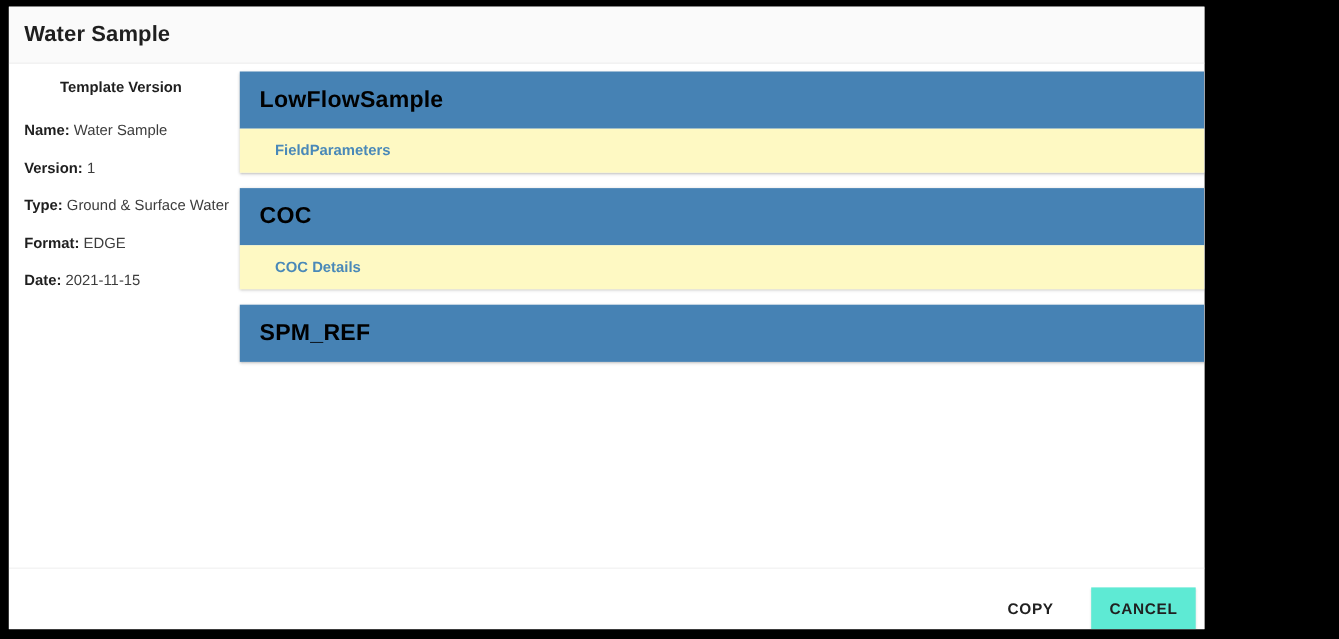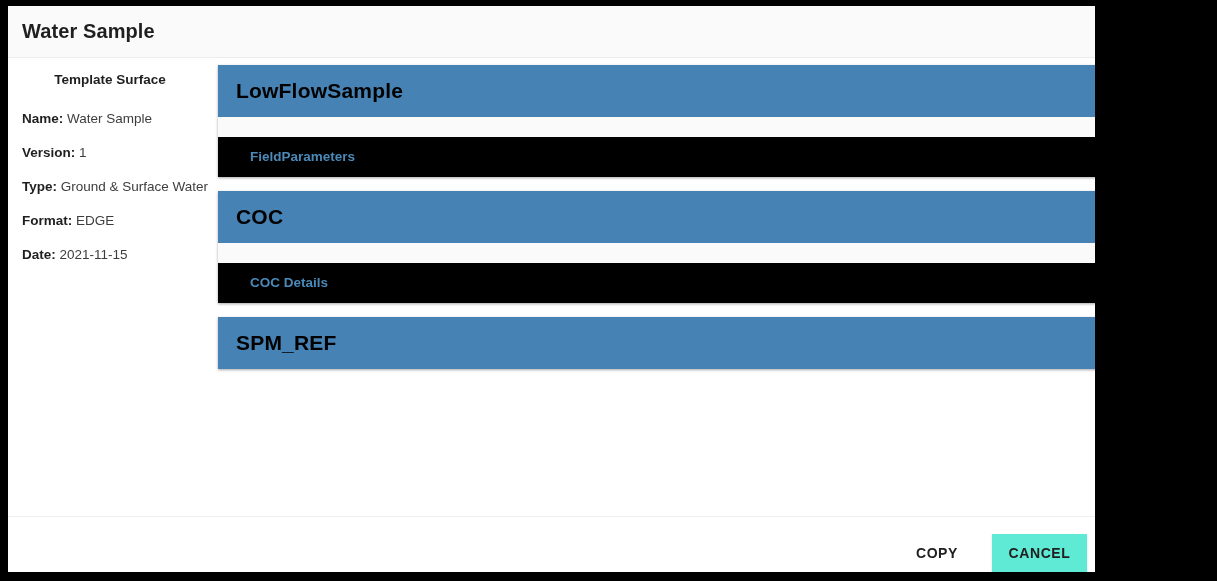--- a/index.html
+++ b/index.html
@@ -108,23 +108,22 @@
     align-items: center;
     padding-left: 18px;
   }
   .card-header .card-title {
     font-size: 21px;
     font-weight: bold;
     color: #000000;
     letter-spacing: 0.2px;
   }
   .card-body {
-    background: #000000;
+    background: #fef9c3;
     padding: 5px 0 5px 0;
-    margin-top: 20px;
   }
   .card-link {
     display: block;
     font-size: 13.5px;
     font-weight: bold;
     color: #4a89b8;
     text-decoration: none;
     padding: 7px 0 7px 32px;
     line-height: 16px;
     cursor: pointer;
@@ -168,21 +167,21 @@
 <div class="frame">
   <div class="dialog">
 
     <div class="titlebar">
       <h1>Water Sample</h1>
     </div>
 
     <div class="body">
 
       <div class="sidebar">
-        <div class="sidebar-title">Template Surface</div>
+        <div class="sidebar-title">Template Version</div>
         <div id="details-container">
             <div class="detail-row"><span class="k">Name:</span> <span class="v">Water Sample</span></div>
             <div class="detail-row"><span class="k">Version:</span> <span class="v">1</span></div>
             <div class="detail-row"><span class="k">Type:</span> <span class="v">Ground &amp; Surface Water</span></div>
             <div class="detail-row"><span class="k">Format:</span> <span class="v">EDGE</span></div>
             <div class="detail-row"><span class="k">Date:</span> <span class="v">2021-11-15</span></div>
           </div>
       </div>
 
       <div class="cards">

